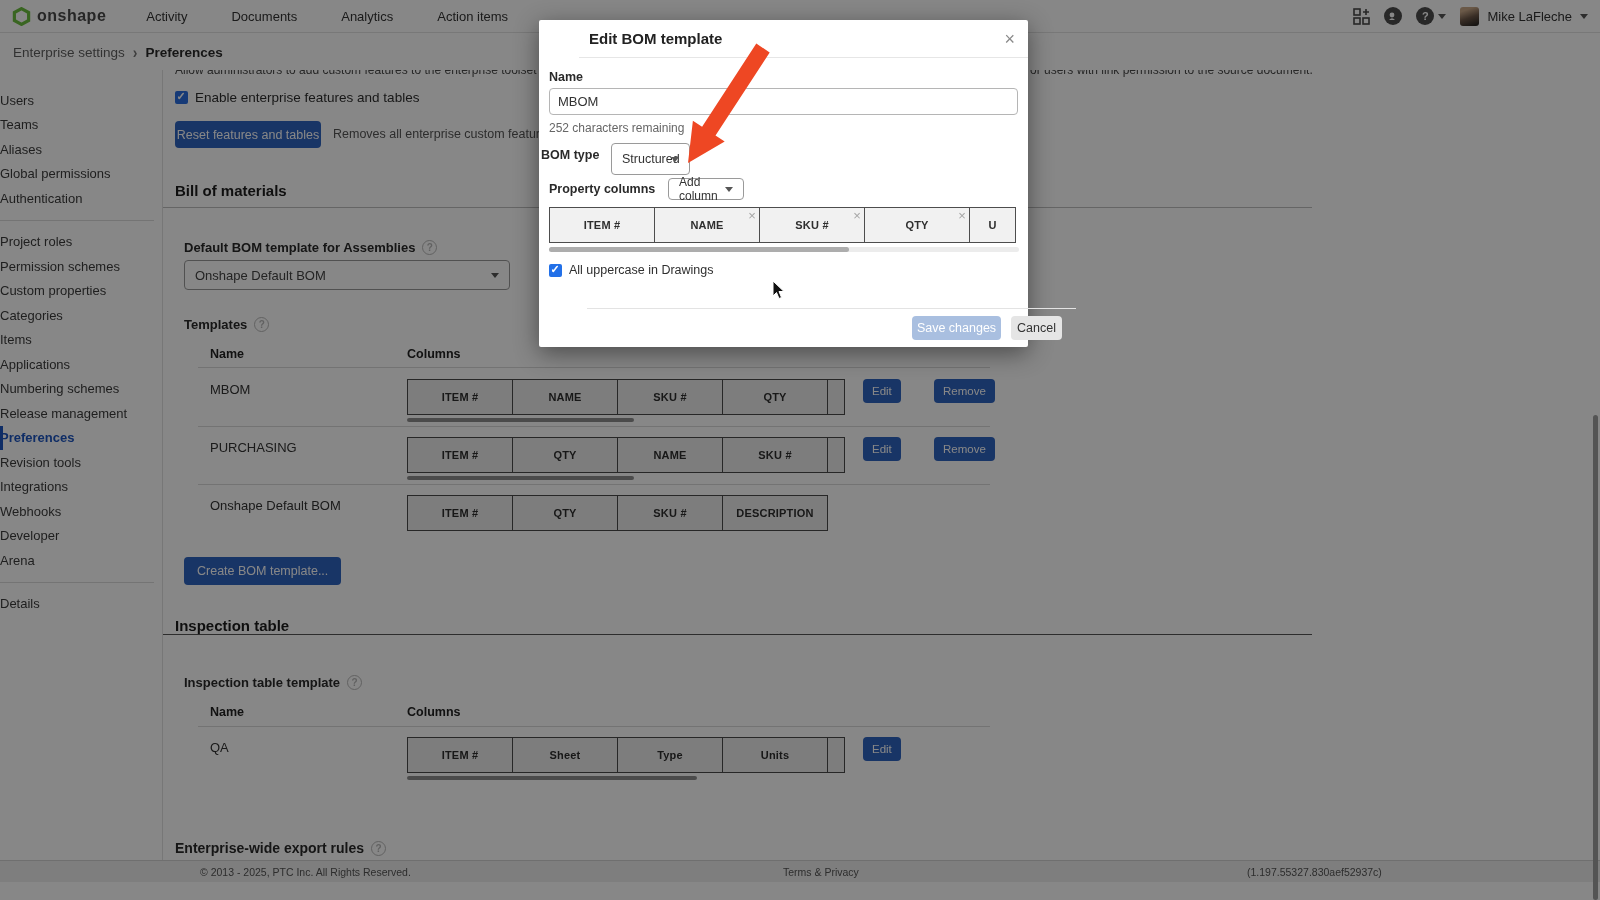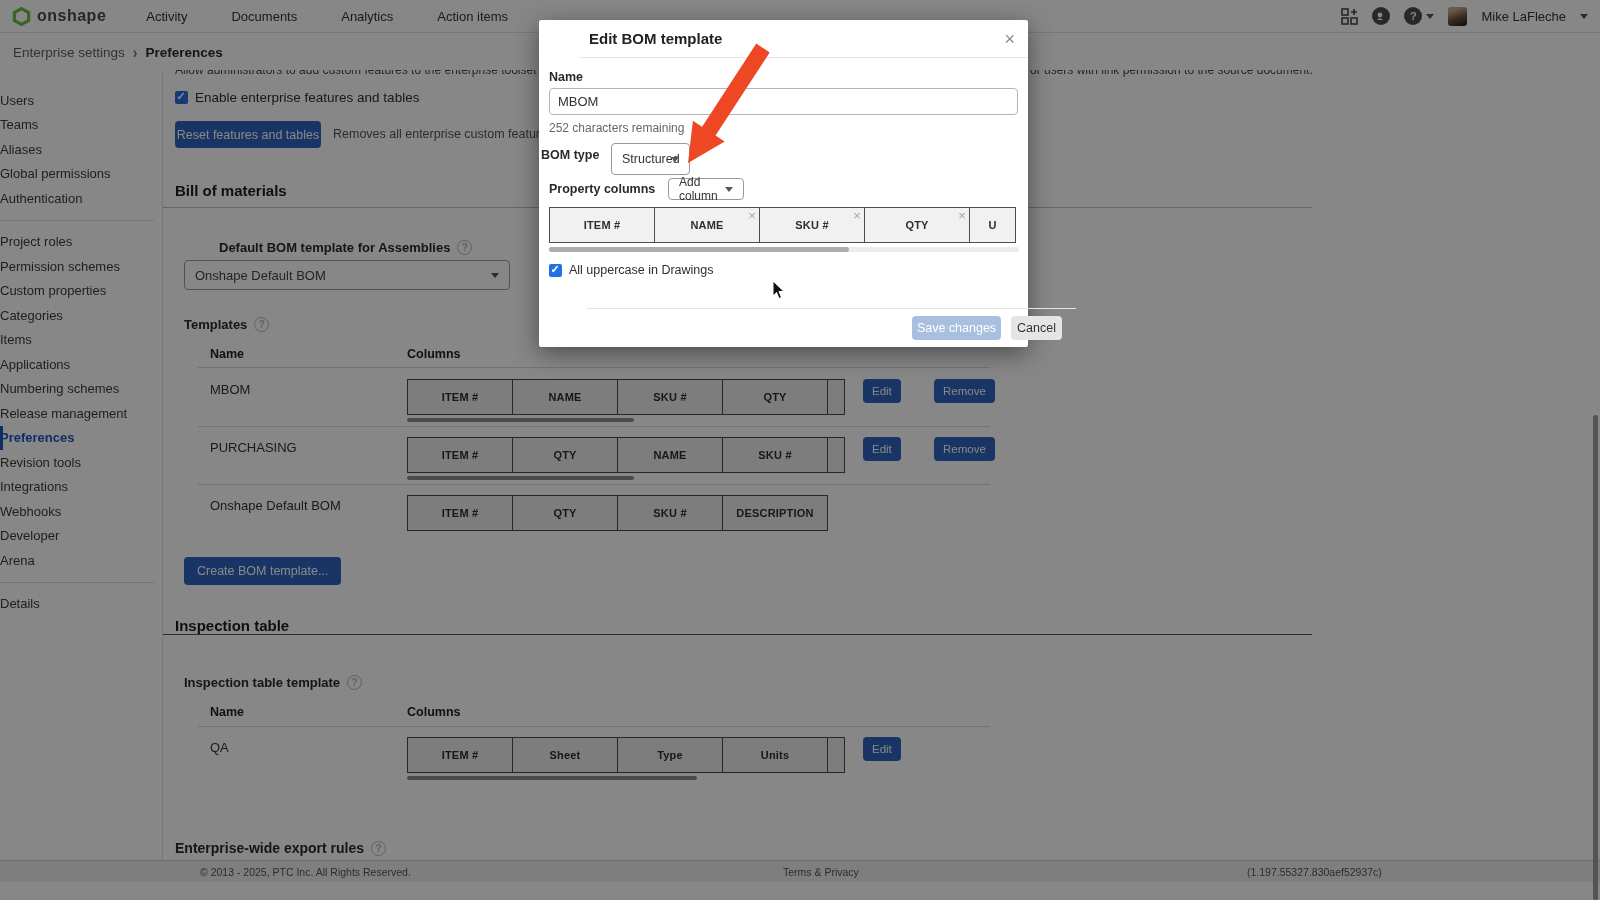--- a/index.html
+++ b/index.html
@@ -152,21 +152,21 @@
       <span class="circle-icon">
         <svg width="10" height="10" viewBox="0 0 10 10">
             <circle cx="4" cy="4" r="2.4" fill="#fff"></circle>
             <path d="M1 9 q3-3.5 6 0 z" fill="#fff"></path>
           </svg>
       </span>
       <span style="display:flex;align-items:center;gap:4px;">
         <span class="circle-icon">?</span>
         <span class="caret-down"></span>
       </span>
-      <span style="display:flex;align-items:center;gap:14px;justify-content:flex-end;">
+      <span style="display:flex;align-items:center;gap:8px;justify-content:flex-end;">
         <span class="avatar"></span>
         <span class="username">Mike LaFleche</span>
         <span class="caret-down"></span>
       </span>
     </div>
   </div>
 
   <div class="breadcrumb">
     <span class="bc-parent">Enterprise settings</span>
     <span class="bc-chev">›</span>
@@ -206,21 +206,21 @@
       <span class="checkbox"></span>
       <span class="chk-label">Enable enterprise features and tables</span>
     </div>
 
     <button class="btn-primary reset-btn">Reset features and tables</button>
     <span class="reset-note">Removes all enterprise custom features a</span>
 
     <div class="section-h" style="left:12px; top:112px;">Bill of materials</div>
     <div class="rule" style="top:137px;"></div>
 
-    <div class="label-bold" style="position:absolute; left:21px; top:170px;margin-left:35px;">
+    <div class="label-bold" style="position:absolute; left:21px; top:170px;">
       <span>Default BOM template for Assemblies</span>
       <span class="help">?</span>
     </div>
     <div class="select" style="position:absolute; left:21px; top:190px; width:326px; height:30px;">
       <span>Onshape Default BOM</span>
       <span class="sel-caret"></span>
     </div>
 
     <div class="label-bold" style="position:absolute; left:21px; top:247px;">
       <span>Templates</span>

